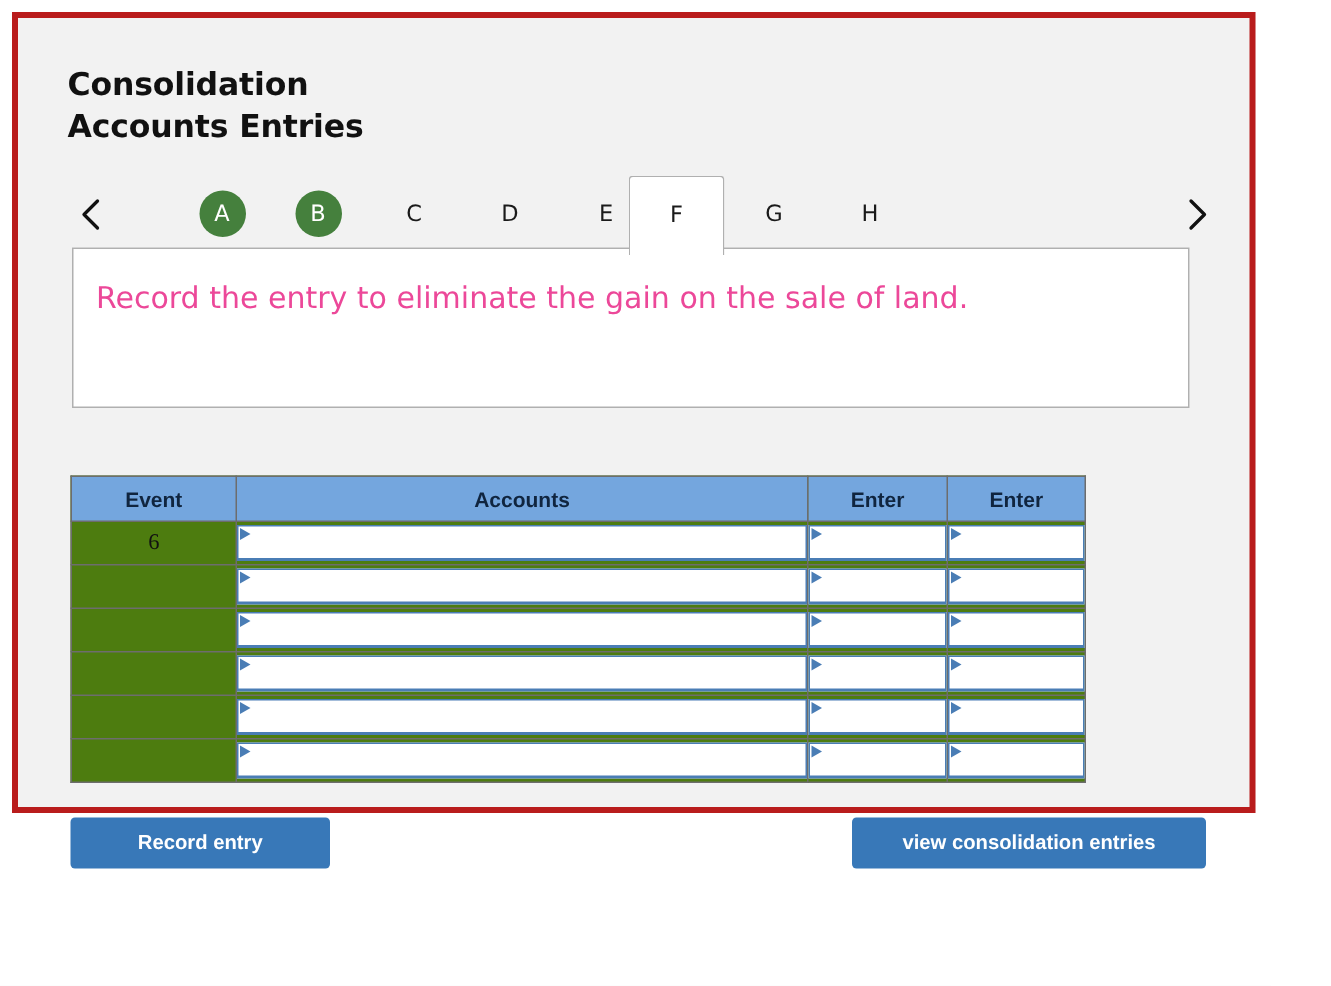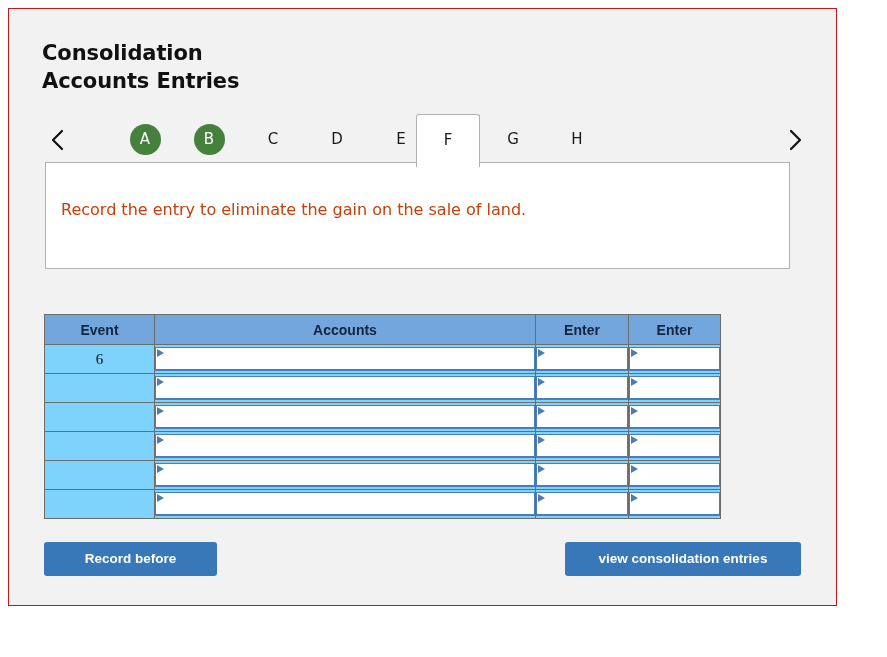--- a/index.html
+++ b/index.html
@@ -18,23 +18,23 @@
     height: 657px;
     background: #ffffff;
   }
 
   
   .panel {
     position: absolute;
     left: 8px;
     top: 8px;
     width: 829px;
-    height: 598px;
+    height: 534px;
     background: #f2f2f2;
-    border: 1px solid #b91c1c;
+    border: 4px solid #b91c1c;
     box-sizing: border-box;
   }
 
   
   .title {
     position: absolute;
     left: 33px;
     top: 30px;
     width: 420px;
     font-size: 21px;
@@ -110,24 +110,24 @@
     width: 745px;
     height: 107px;
     background: #ffffff;
     border: 1px solid #b0b0b0;
     box-sizing: border-box;
     z-index: 2;
   }
   .instrbox .txt {
     position: absolute;
     left: 15px;
-    top: 37px;
+    top: 22px;
     right: 12px;
-    font-size: 16px;
-    color: #c2410c;
+    font-size: 20px;
+    color: #ec4899;
     line-height: 20px;
   }
 
   
   .note {
     position: absolute;
     left: 35px;
     top: 271px;
     font-size: 12.5px;
     color: #a33a3a;
@@ -137,21 +137,21 @@
   .tablewrap {
     position: absolute;
     left: 35px;
     top: 305px;
     width: 676px;
   }
   table.entry {
     border-collapse: collapse;
     width: 676px;
     table-layout: fixed;
-    background: #7dd3fc;
+    background: #4d7c0f;
   }
   table.entry th {
     background: #74a6de;
     border: 1px solid #6d6d6d;
     height: 27px;
     font-size: 14px;
     font-weight: bold;
     color: #10253f;
     text-align: center;
     font-family: "Liberation Sans", sans-serif;
@@ -362,17 +362,17 @@
               <div class="fld"></div>
             </td>
             <td class="inputcell">
               <div class="fld"></div>
             </td>
           </tr>
         </tbody>
       </table>
     </div>
 
-    <button class="btn" id="btn-record">Record before</button>
+    <button class="btn" id="btn-record">Record entry</button>
     <button class="btn" id="btn-view">view consolidation entries</button>
 
   </div>
 </div>
 
 </body></html>

